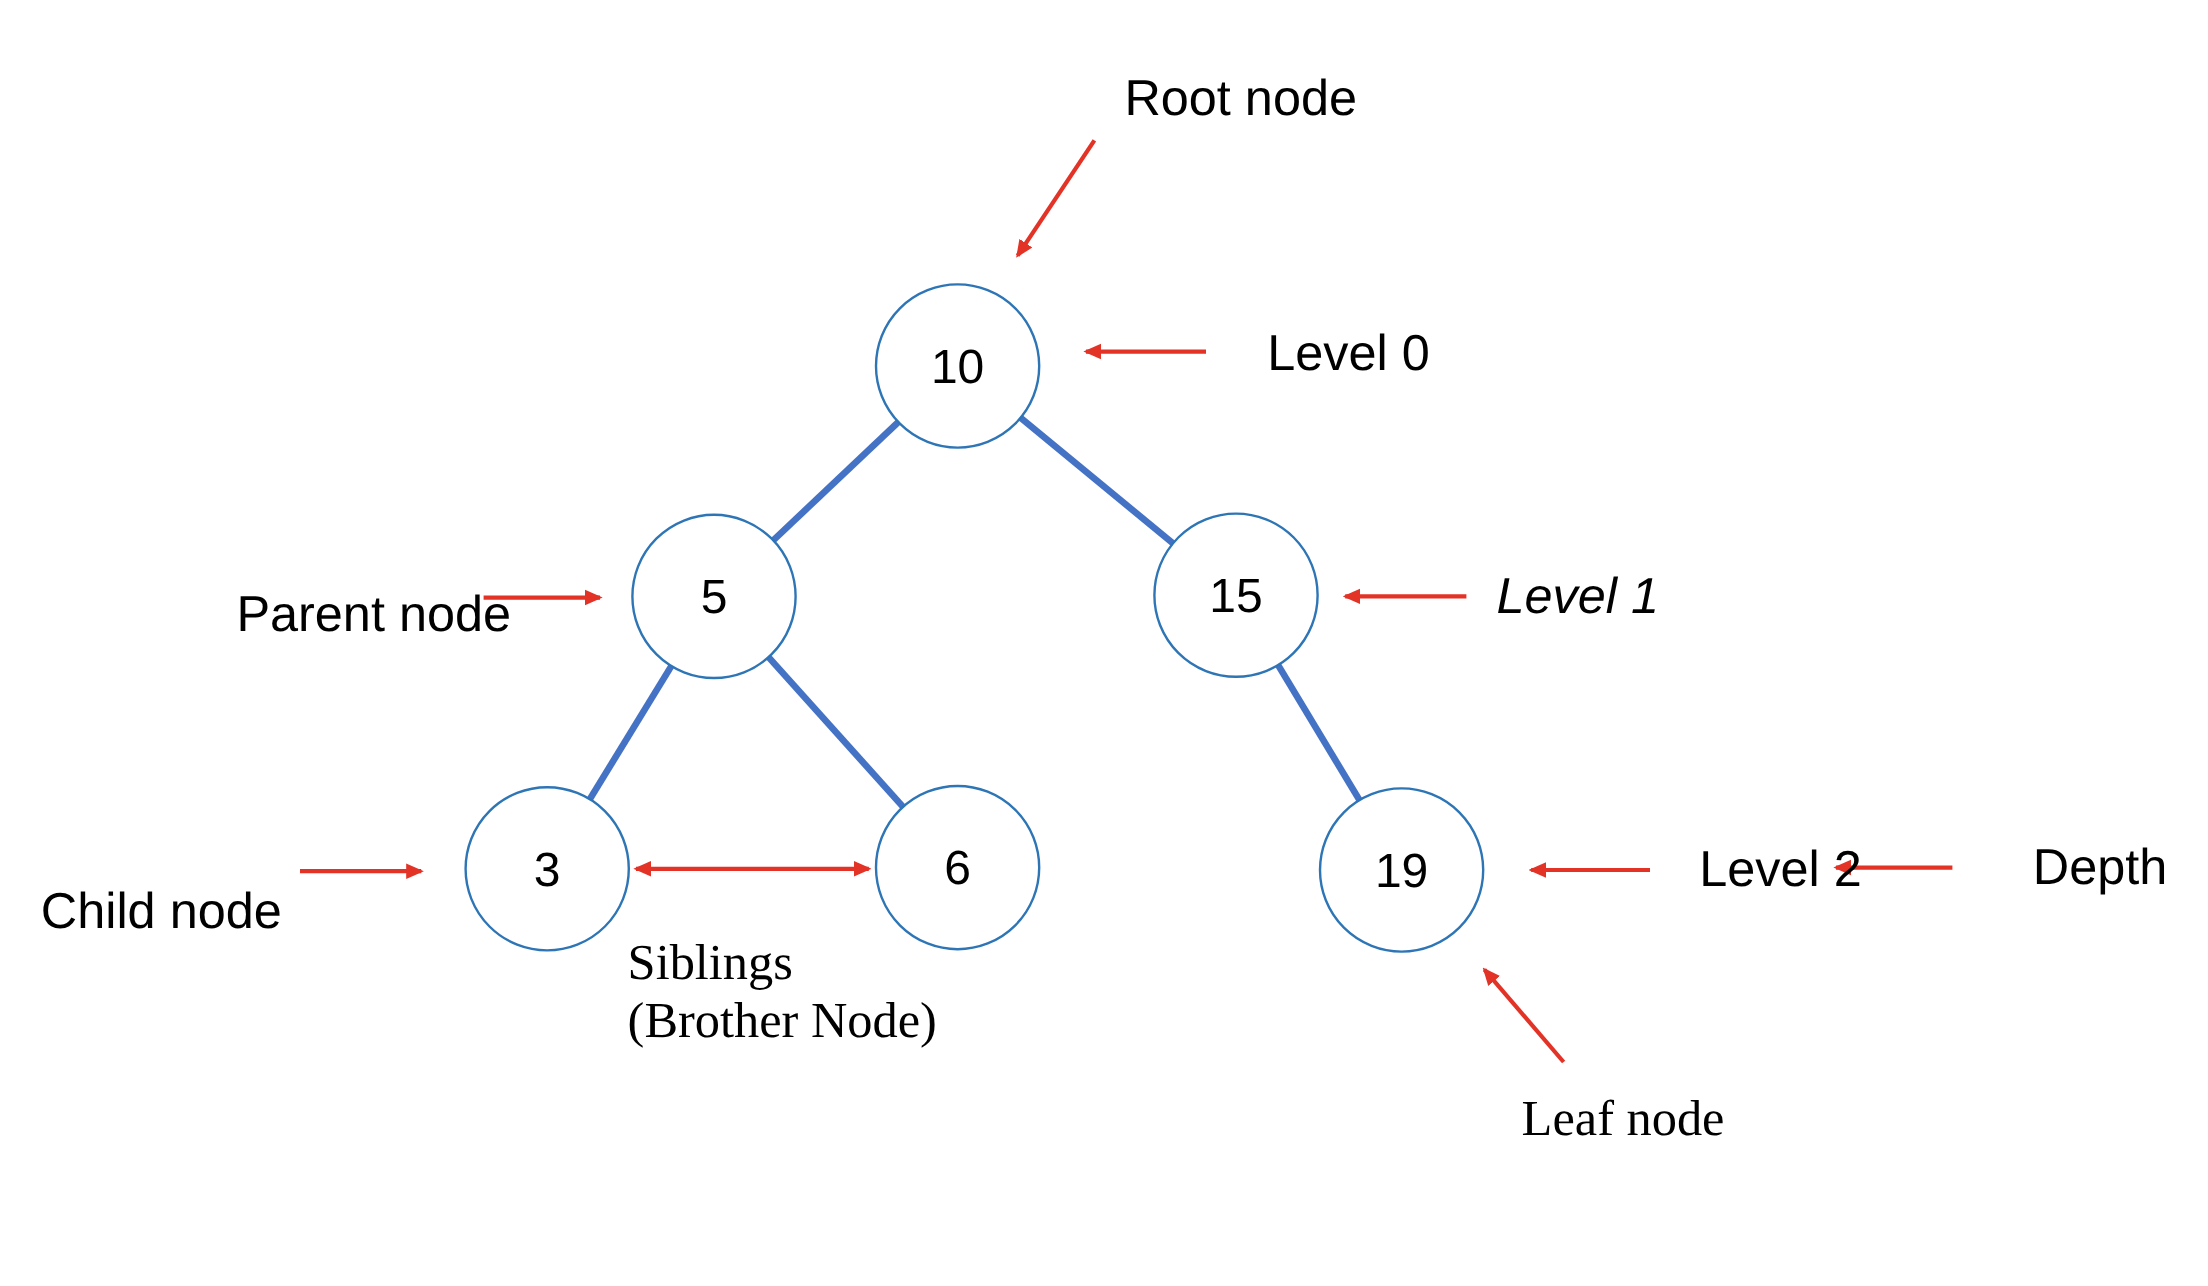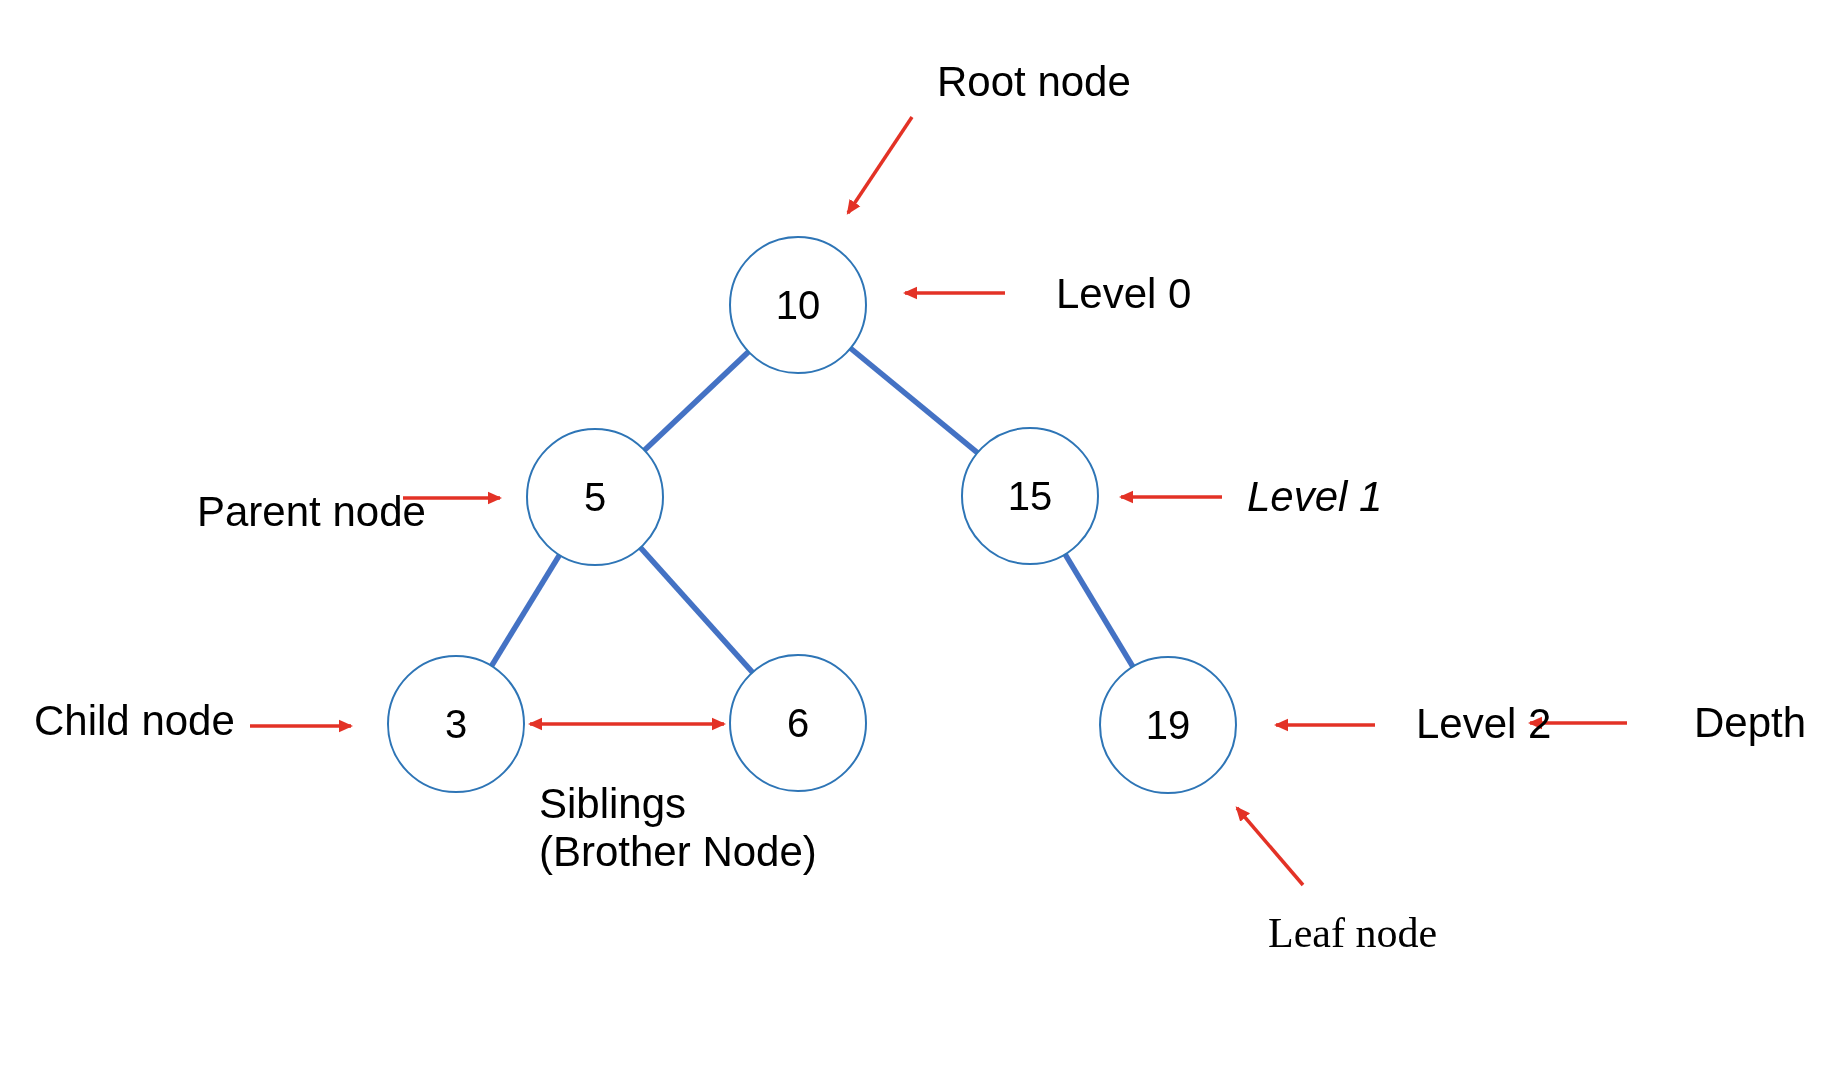--- a/index.html
+++ b/index.html
@@ -85,23 +85,23 @@
   </svg>
 
   <div class="label" style="left:937px;top:58px;">Root node</div>
 
   <div class="label vcenter" style="left:1032px;top:294px;margin-left:24px;">Level 0</div>
 
   <div class="label vcenter" style="left:172px;top:512px;margin-left:25px;">Parent node</div>
 
   <div class="label vcenter" style="left:1247px;top:497px;font-style:italic;">Level 1</div>
 
-  <div class="label vcenter" style="left:34px;top:721px;">Child node</div>
+  <div class="label vcenter" style="left:34px;top:759px;">Child node</div>
 
-  <div class="label multiline" style="left:539px;top:780px;">
+  <div class="label multiline" style="left:523px;top:780px;font-family:Liberation Serif, serif;">
     <div>Siblings</div>
     <div>(Brother Node)</div>
   </div>
 
   <div class="label vcenter" style="left:1416px;top:724px;">Level 2</div>
 
   <div class="label vcenter" style="left:1662px;top:723px;margin-left:32px;">Depth</div>
 
   <div class="label multiline" style="left:1268px;top:910px;font-family:Liberation Serif, serif;">
     <div>Leaf node</div>

